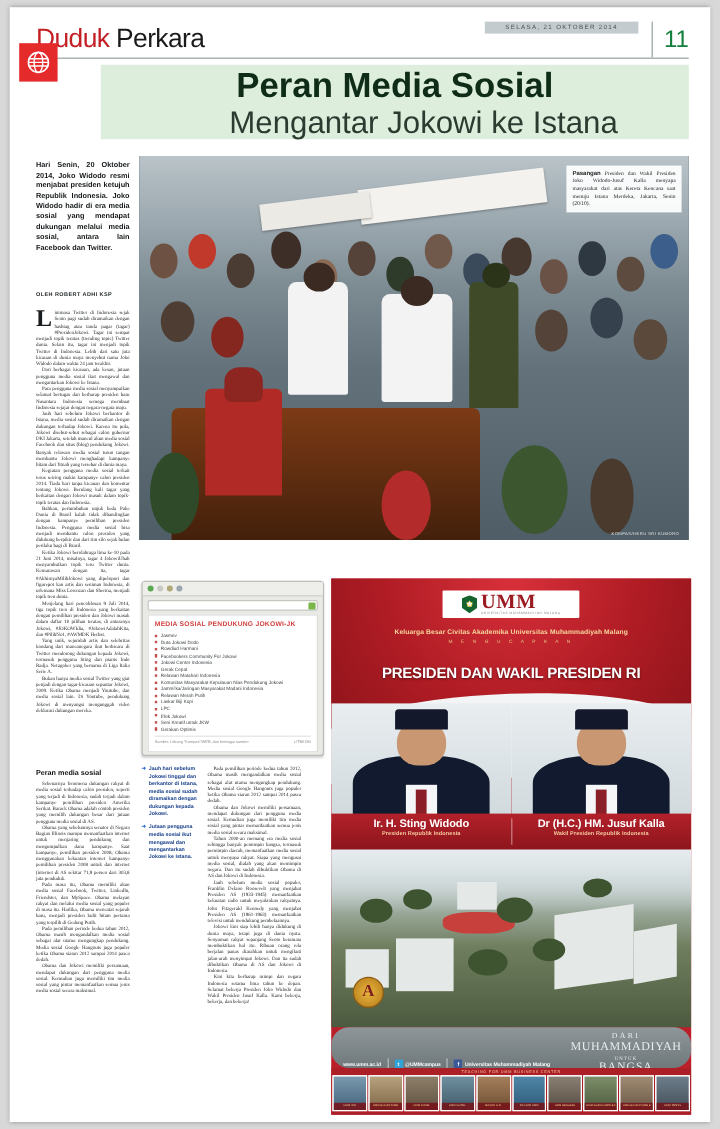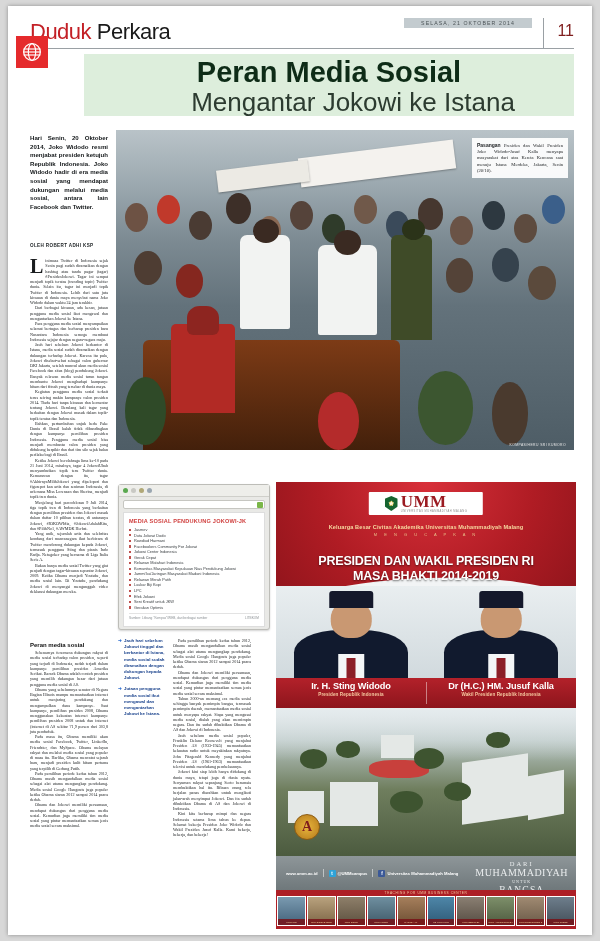--- a/index.html
+++ b/index.html
@@ -44,21 +44,21 @@
   }
   .mh-date {
     background:#c3cbcf; text-align:center;
     font-family:"Liberation Sans", sans-serif;
     font-size:5.2px; color:#4a5255; letter-spacing:1.1px;
     padding:2px 0 2px;
   }
   .pagenum {
     position:absolute; right:0; top:4px;
     font-family:"Liberation Sans", sans-serif;
-    font-size:16px; color:#7f1d1d;
+    font-size:20px; color:#15803d;
   }
   .mh-sep { position:absolute; right:30px; top:0; width:1px; height:30px; background:#9aa0a4; }
 
   .globe {
     position:absolute; left:8px; top:30px; width:32px; height:32px;
     background:#e52a2c; display:flex; align-items:center; justify-content:center;
     z-index:6;
   }
 
   
@@ -259,21 +259,21 @@
     background:linear-gradient(#e6ecee,rgba(230,236,238,0)); }
   .c-bld { position:absolute; background:#e4e8e6; }
   .c-tree { position:absolute; background:#3e5430; border-radius:50%; }
   .c-red { position:absolute; background:#c8403c; border-radius:40%; }
   .badgeA { position:absolute; left:18px; bottom:16px; width:26px; height:26px;
     border-radius:50%; background:radial-gradient(#e8b53d,#b4791a);
     border:1.5px solid #8d5c12; display:flex; align-items:center; justify-content:center;
     font-family:"Liberation Serif", serif; font-weight:bold; font-size:14px; color:#7e1d1d; }
 
   .adfoot { position:absolute; left:0; top:374px; width:100%; height:34px;
-    background:linear-gradient(#8e9699,#6f787b); display:flex; align-items:center; }
+    background:linear-gradient(#8e9699,#6f787b); display:flex; align-items:flex-end;border-radius:15px; }
   .af-links { display:flex; align-items:center; gap:5px; padding-left:10px; }
   .af-item { display:flex; align-items:center; gap:2px;
     font-family:"Liberation Sans", sans-serif; font-size:4.2px; font-weight:bold; color:#fff; }
   .af-ic { width:7px; height:7px; border-radius:1px; display:flex;
     align-items:center; justify-content:center; font-size:4.5px; color:#fff; font-weight:bold; }
   .af-div { width:1px; height:8px; background:rgba(255,255,255,.5); }
   .af-slogan { position:absolute; right:8px; top:3px; text-align:center; color:#e9eced;
     font-family:"Liberation Serif", serif; line-height:9px; }
   .af-slogan .s1 { font-size:6.5px; letter-spacing:2px; }
   .af-slogan .s2 { font-size:10px; letter-spacing:.5px; }
@@ -468,21 +468,20 @@
       </div>
       <div>
         <div class="umm-text">UMM</div>
         <div class="umm-sub">UNIVERSITAS MUHAMMADIYAH MALANG</div>
       </div>
     </div>
 
     <div class="ad-l1">Keluarga Besar Civitas Akademika Universitas Muhammadiyah Malang</div>
     <div class="ad-l2">M E N G U C A P K A N</div>
     <div class="ad-l4">PRESIDEN DAN WAKIL PRESIDEN RI</div>
-    <div class="ad-l5">MASA BHAKTI 2014-2019</div>
 
     <div class="portraits">
       <div class="portrait l">
         <div class="p-bg"></div>
           <div class="p-suit"></div>
           <div class="p-shirt"></div>
         <div class="p-tie"></div>
           <div class="p-head"></div>
           <div class="p-cap"></div>
       </div>

